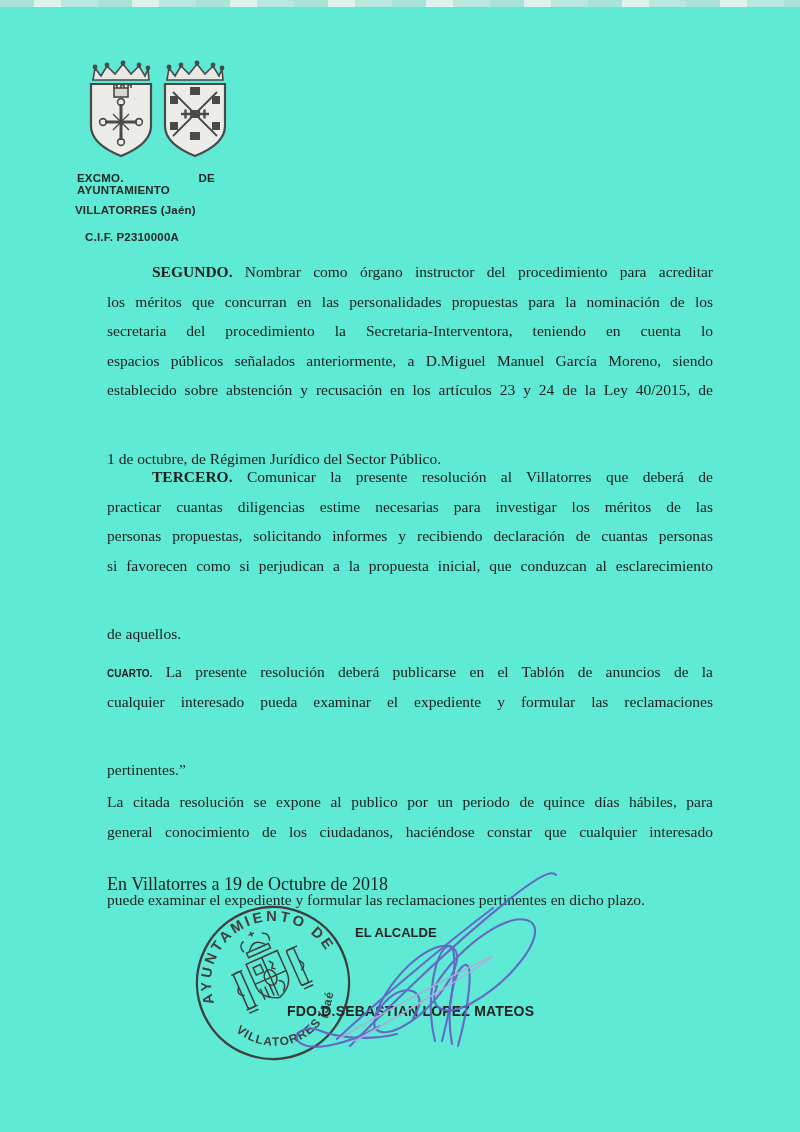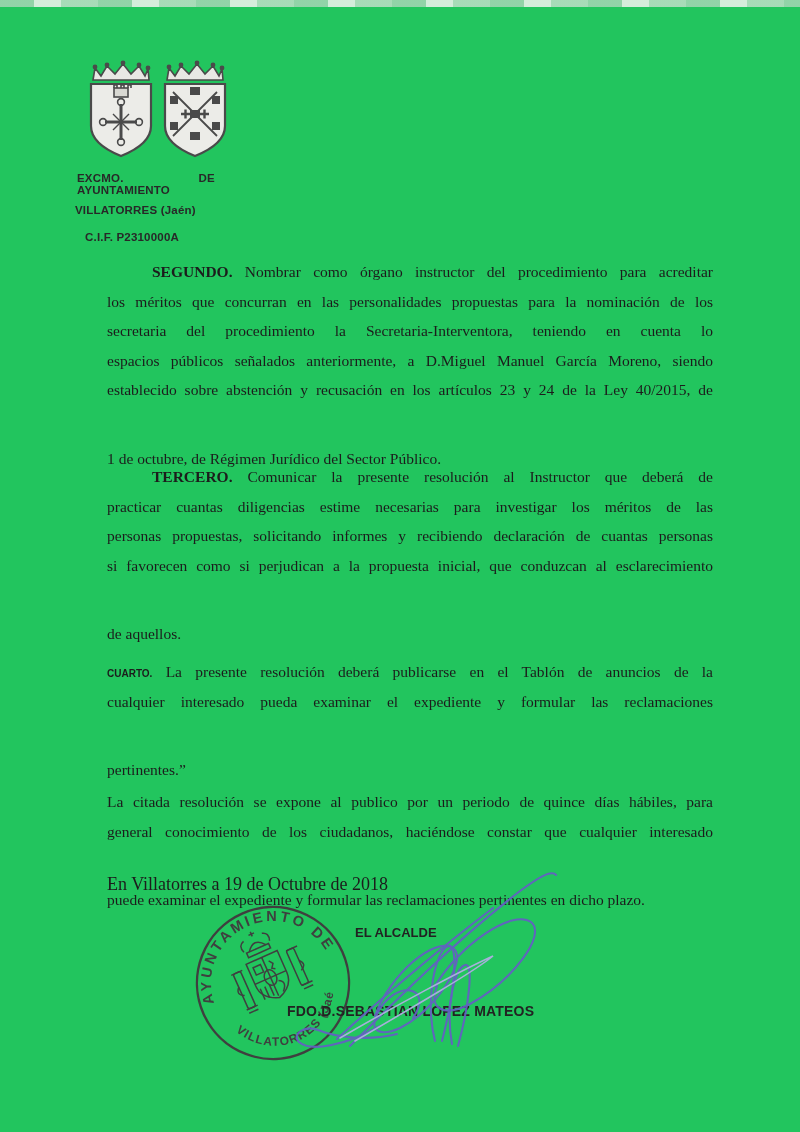--- a/index.html
+++ b/index.html
@@ -1,18 +1,18 @@
 <!DOCTYPE html>
 <html><head>
 <meta charset="utf-8">
 <style>
   html,body{margin:0;padding:0;background:#9a9a9a;}
   .page{
     position:relative;width:800px;height:1132px;margin:0 auto;
-    background:#22c55e;overflow:hidden;
+    background:#5eead4;overflow:hidden;
     font-family:"Liberation Serif",serif;color:#1c1c1c;
   }
   .scan-edge{
     position:absolute;top:0;left:0;width:800px;height:7px;
     background:repeating-linear-gradient(90deg,#dddddab3 0 34px,#f4f4f1 34px 61px,#e6e6e2cc 61px 98px);
     opacity:.85;
   }
   
   .crests{position:absolute;left:85px;top:56px;}
   .org{position:absolute;font-family:"Liberation Sans",sans-serif;font-weight:bold;
@@ -94,21 +94,21 @@
   <div class="para" style="top:257px">
     <div class="line indent"><span class="lead">SEGUNDO.</span> <span>Nombrar como órgano instructor del procedimiento para acreditar</span></div>
     <div class="line">los méritos que concurran en las personalidades propuestas para la nominación de los</div>
     <div class="line">secretaria del procedimiento la Secretaria-Interventora, teniendo en cuenta lo</div>
     <div class="line">espacios públicos señalados anteriormente, a D.Miguel Manuel García Moreno, siendo</div>
     <div class="line">establecido sobre abstención y recusación en los artículos 23 y 24 de la Ley 40/2015, de</div>
     <div class="line last">1 de octubre, de Régimen Jurídico del Sector Público.</div>
   </div>
 
   <div class="para" style="top:462px">
-    <div class="line indent"><span class="lead">TERCERO.</span> <span>Comunicar  la presente resolución al Instructor que deberá de</span></div>
+    <div class="line indent"><span class="lead">TERCERO.</span> <span>Comunicar  la presente resolución al Villatorres que deberá de</span></div>
     <div class="line">practicar cuantas diligencias estime necesarias para investigar los méritos de las</div>
     <div class="line">personas propuestas, solicitando informes y recibiendo declaración de cuantas personas</div>
     <div class="line">si favorecen como si perjudican a la propuesta inicial, que conduzcan al esclarecimiento</div>
     <div class="line last">de aquellos.</div>
   </div>
 
   <div class="para" style="top:657px">
     <div class="line"><span class="lead sans">CUARTO.</span>  <span>La presente resolución  deberá publicarse en el Tablón de anuncios de la</span></div>
     <div class="line">cualquier interesado pueda examinar el expediente y formular las reclamaciones</div>
     <div class="line last">pertinentes.”</div>

